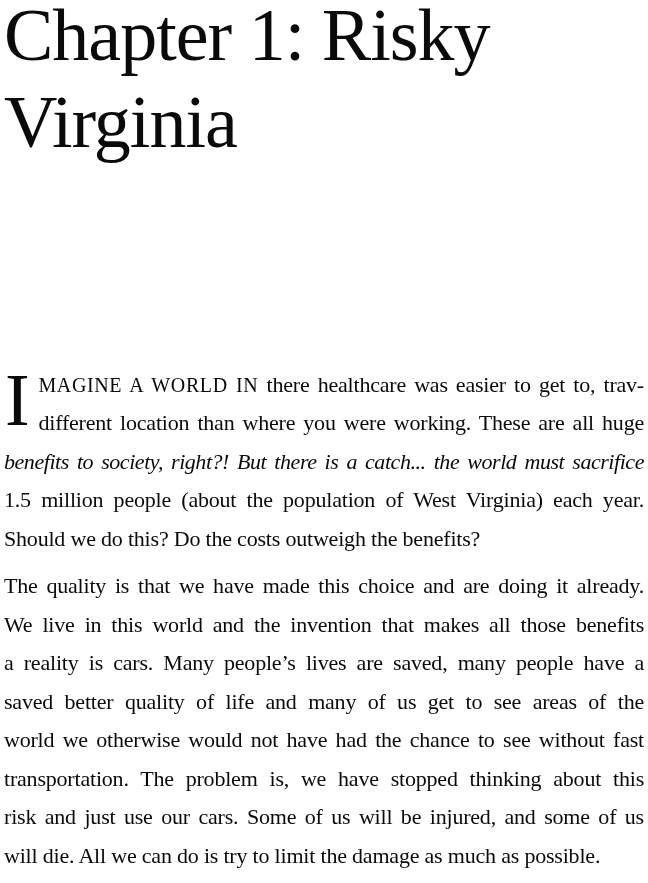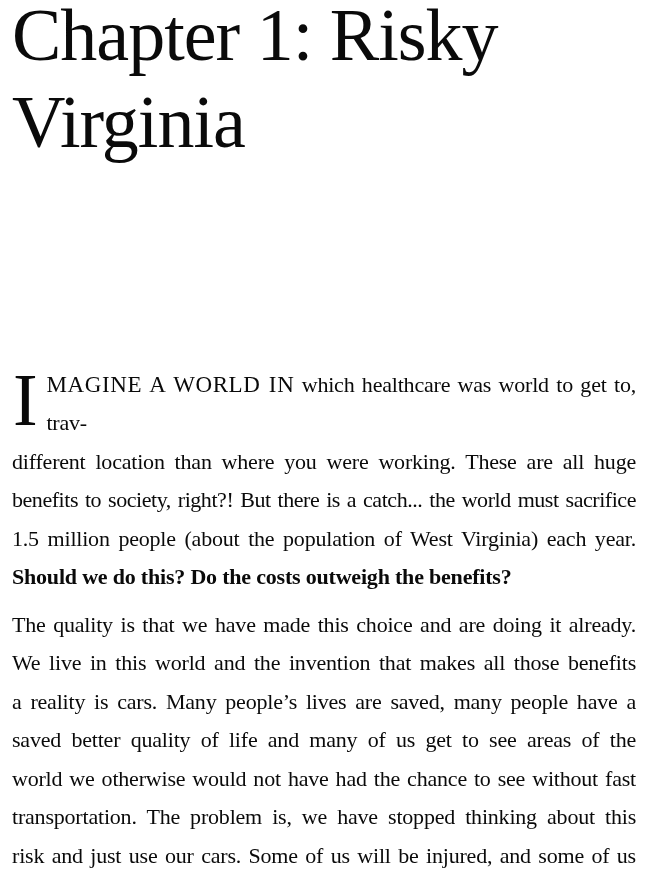--- a/index.html
+++ b/index.html
@@ -8,21 +8,21 @@
     background: #ffffff;
   }
   .page {
     position: relative;
     width: 648px;
     height: 883px;
     box-sizing: border-box;
     background: #ffffff;
     color: #0a0a0a;
     font-family: "Liberation Serif", serif;
-    padding: 0 12px;
+    padding: 0 4px;
     overflow: hidden;
   }
   .chapter-title {
     margin-top: -8px;
     font-size: 74px;
     line-height: 87px;
     letter-spacing: -1px;
     font-weight: 400;
     color: #0a0a0a;
   }
@@ -36,55 +36,55 @@
     color: #0a0a0a;
   }
   .para2 { margin-top: 9px; }
 
   .line {
     text-align: justify;
     text-align-last: justify;
   }
   .line.last {
     text-align-last: left;
-    font-weight: bold;
   }
   .line.tight {
     letter-spacing: -0.45px;
     word-spacing: -1.5px;
+    font-style: italic;
   }
 
   .dropcap {
     float: left;
     font-size: 74px;
     line-height: 1;
     height: 64px;
     margin: -3px 9px 0 1px;
     color: #0a0a0a;
   }
   .sc {
-    font-size: 23px;
+    font-size: 20px;
     letter-spacing: 0.6px;
   }
 </style>
 </head>
 <body>
 
 <div class="page">
 
   <h1 class="chapter-title">
       <span class="title-line">Chapter 1: Risky</span>
       <span class="title-line">Virginia</span>
     </h1>
 
   <div class="title-gap"></div>
 
   <div class="para para1">
     <span class="dropcap">I</span>
-    <div class="line"><span class="sc">MAGINE A WORLD IN</span><span> which healthcare was world to get to, trav-</span></div>
+    <div class="line"><span class="sc">MAGINE A WORLD IN</span><span> there healthcare was easier to get to, trav-</span></div>
     <div class="line">different location than where you were working. These are all huge</div>
     <div class="line tight">benefits to society, right?! But there is a catch... the world must sacrifice</div>
     <div class="line">1.5 million people (about the population of West Virginia) each year.</div>
     <div class="line last">Should we do this? Do the costs outweigh the benefits?</div>
   </div>
 
   <div class="para para2">
     <div class="line">The quality is that we have made this choice and are doing it already.</div>
     <div class="line">We live in this world and the invention that makes all those benefits</div>
     <div class="line">a reality is cars. Many people’s lives are saved, many people have a</div>

